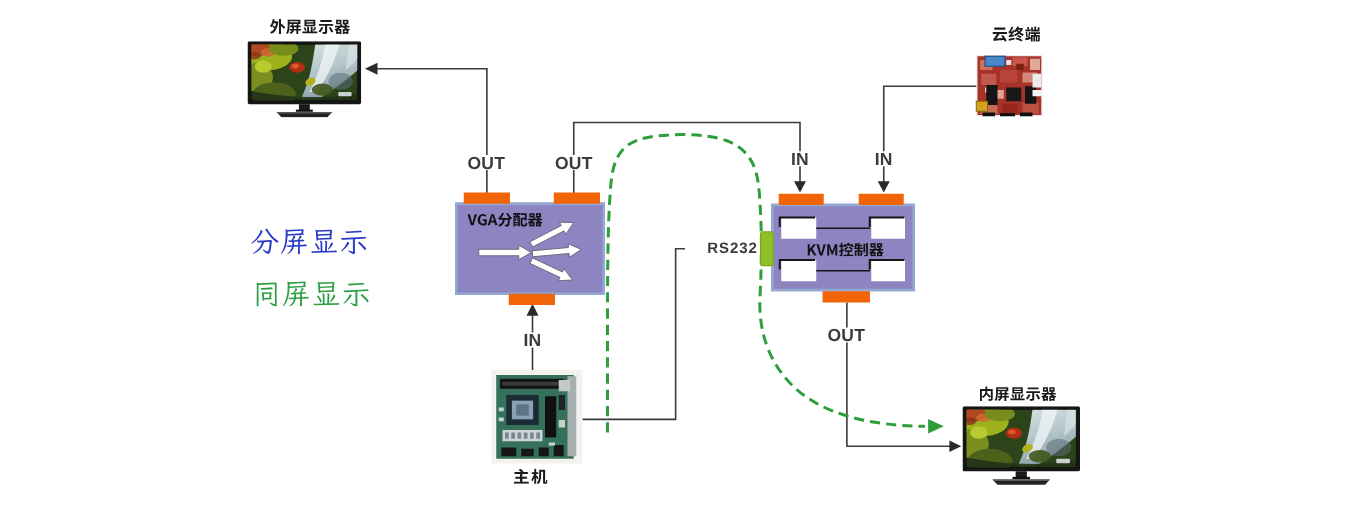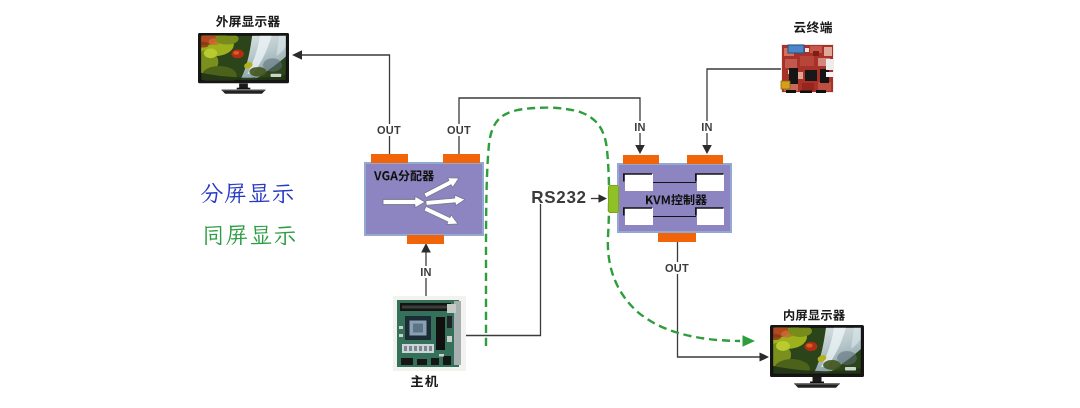--- a/index.html
+++ b/index.html
@@ -1,19 +1,19 @@
 <!DOCTYPE html>
 <html><head>
 <meta charset="utf-8">
 <style>
   html,body{margin:0;padding:0;background:#fff;}
   #canvas{position:relative;width:1080px;height:408px;background:#fff;overflow:hidden;
           font-family:"Liberation Sans",sans-serif;}
   .abs{position:absolute;}
-  .port{position:absolute;transform:translate(-50%,-50%);font-size:11px;font-weight:bold;
+  .port{position:absolute;transform:translate(-50%,-50%);font-size:14px;font-weight:bold;
         color:#3b3b3b;background:#fff;padding:0 2px;line-height:12px;letter-spacing:0.2px;z-index:3;}
   .glabel{position:absolute;z-index:4;}
   .glabel svg{display:block;}
   .srtext{position:absolute;width:1px;height:1px;overflow:hidden;clip:rect(0 0 0 0);white-space:nowrap;}
   .box{position:absolute;background:#8D85C1;border:2px solid #93A9D2;box-sizing:border-box;z-index:2;}
   .tab{position:absolute;background:#F26408;z-index:3;}
   .dev{position:absolute;z-index:2;}
 </style>
 </head>
 <body>
@@ -196,21 +196,21 @@
     </g>
     <rect x="54" y="8" width="9" height="9" fill="#c4cac6"></rect>
   </svg>
 
   <span class="port" style="left:389px;top:130px;">OUT</span>
   <span class="port" style="left:459px;top:130px;">OUT</span>
   <span class="port" style="left:640px;top:127px;">IN</span>
   <span class="port" style="left:707px;top:127px;">IN</span>
   <span class="port" style="left:426px;top:272px;">IN</span>
   <span class="port" style="left:677px;top:268px;">OUT</span>
-  <span class="port" style="left:559px;top:198px;font-size:17px;letter-spacing:0.7px;text-align:center;">RS232</span>
+  <span class="port" style="left:586px;top:198px;font-size:12px;letter-spacing:0.7px;text-align:center;">RS232</span>
 
   <div class="glabel" style="left:216px;top:15px;">
     <svg width="64" height="12.5" viewBox="0 0 63.4 11.9">
         <path fill="#1a1a1a" d="M2.2 0C1.9 2.2 1.1 4.3 0 5.5C0.4 5.8 1 6.2 1.3 6.5C1.9 5.7 2.5 4.5 2.9 3.3H4.8C4.6 4.3 4.4 5.3 4.1 6.1C3.6 5.8 3.1 5.4 2.7 5.1L1.8 6.1C2.3 6.5 2.9 7 3.4 7.5C2.6 8.8 1.4 9.8 0 10.4C0.4 10.7 1 11.3 1.3 11.7C4.2 10.3 6 7.2 6.6 2.1L5.6 1.8L5.3 1.8H3.4C3.5 1.3 3.7 0.8 3.8 0.3ZM7.1 0V11.8H8.7V5.3C9.5 6.2 10.3 7.1 10.8 7.7L12.1 6.7C11.5 5.9 10.2 4.7 9.3 3.8L8.7 4.2V0Z M15.5 1.8H22.5V2.6H15.5ZM16.9 4.3C17.1 4.5 17.3 4.9 17.4 5.2H15.9V6.5H17.6V7.6V7.8H15.6V9.1H17.3C17.1 9.7 16.5 10.3 15.5 10.7C15.8 11 16.3 11.5 16.5 11.9C18.1 11.2 18.7 10.2 18.9 9.1H20.9V11.8H22.4V9.1H24.6V7.8H22.4V6.5H24.2V5.2H22.5L23.1 4.3L21.7 3.9H24.1V0.5H14V5.2C14 7.1 13.9 9.4 12.8 11.1C13.2 11.2 13.8 11.7 14.1 11.9C15.4 10.2 15.5 7.3 15.5 5.2V3.9H18ZM18.4 3.9H21.5C21.4 4.3 21.2 4.8 21 5.2H17.9L18.9 4.9C18.8 4.6 18.6 4.2 18.4 3.9ZM20.9 7.8H19V7.7V6.5H20.9Z M28.8 3.7H34.4V4.5H28.8ZM28.8 1.7H34.4V2.6H28.8ZM27.3 0.6V5.7H35.9V0.6ZM35.4 6.3C35.1 7.1 34.5 8.1 34 8.8L35.2 9.3C35.6 8.7 36.2 7.7 36.7 6.9ZM26.6 6.9C27 7.7 27.6 8.7 27.8 9.4L29 8.8C28.8 8.2 28.2 7.2 27.8 6.4ZM32.3 6.1V9.8H30.9V6.1H29.4V9.8H25.7V11.3H37.5V9.8H33.8V6.1Z M40.6 6.3C40.2 7.6 39.3 8.9 38.4 9.8C38.8 10 39.5 10.4 39.8 10.7C40.7 9.7 41.6 8.2 42.2 6.7ZM46.6 6.8C47.4 8.1 48.3 9.7 48.5 10.7L50.1 10C49.8 8.9 48.8 7.4 48 6.2ZM39.9 0.8V2.3H48.9V0.8ZM38.8 3.9V5.4H43.6V10C43.6 10.2 43.6 10.3 43.3 10.3C43.1 10.3 42.2 10.3 41.5 10.2C41.7 10.7 41.9 11.4 42 11.8C43.1 11.8 43.9 11.8 44.5 11.6C45.1 11.3 45.3 10.9 45.3 10.1V5.4H50.1V3.9Z M53.8 1.8H55.2V2.9H53.8ZM59.1 1.8H60.6V2.9H59.1ZM58.6 4.6C59 4.8 59.4 5 59.8 5.3H57C57.2 5 57.4 4.6 57.6 4.3L56.6 4.1V0.5H52.4V4.2H56C55.8 4.6 55.6 4.9 55.3 5.3H51.5V6.6H54C53.2 7.2 52.3 7.7 51.2 8.1C51.5 8.4 51.8 8.9 52 9.3L52.4 9.1V11.8H53.8V11.5H55.2V11.8H56.6V7.8H54.6C55.1 7.5 55.6 7 56 6.6H58.1C58.5 7 59 7.5 59.5 7.8H57.7V11.8H59.1V11.5H60.6V11.8H62.1V9.2L62.4 9.3C62.6 9 63 8.4 63.4 8.1C62.1 7.8 60.9 7.3 60 6.6H63V5.3H60.8L61.2 4.9C60.9 4.7 60.5 4.4 60 4.2H62.1V0.5H57.7V4.2H59ZM53.8 10.2V9.1H55.2V10.2ZM59.1 10.2V9.1H60.6V10.2Z"></path>
       </svg>
     <span class="srtext">外屏显示器</span>
   </div>
   <div class="glabel" style="left:794px;top:21px;">
     <svg width="38" height="12.5" viewBox="0 0 37.5 12">
         <path fill="#1a1a1a" d="M1.4 0.9V2.5H10.1V0.9ZM1.1 11.5C1.8 11.2 2.7 11.2 9 10.7C9.3 11.2 9.6 11.6 9.8 12L11.2 11.1C10.6 9.9 9.4 8.1 8.3 6.7L6.9 7.4C7.3 8 7.7 8.6 8.1 9.2L3.1 9.5C4 8.5 4.9 7.3 5.6 6H11.4V4.4H0V6H3.4C2.7 7.3 1.9 8.6 1.5 8.9C1.1 9.4 0.9 9.7 0.5 9.8C0.7 10.2 1 11.1 1.1 11.5Z M12.7 9.9 12.9 11.3C14.2 11 16 10.7 17.5 10.3L17.4 9C15.7 9.3 13.9 9.7 12.7 9.9ZM19.4 7.7C20.3 8.1 21.5 8.7 22.2 9.2L23 8.1C22.3 7.6 21.2 7.1 20.2 6.8ZM18 9.9C19.7 10.3 21.7 11.2 22.9 11.9L23.7 10.7C22.5 10 20.5 9.2 18.9 8.8ZM19.5 0.1C19.1 1.1 18.4 2.3 17.2 3.3L16.3 2.7C16.1 3.1 15.8 3.6 15.6 4L14.5 4.1C15.2 3.1 15.9 1.8 16.4 0.6L15 0C14.5 1.5 13.7 3 13.4 3.4C13.1 3.8 12.9 4.1 12.6 4.2C12.8 4.5 13 5.3 13.1 5.6C13.3 5.5 13.6 5.4 14.8 5.3C14.3 5.9 14 6.3 13.8 6.5C13.4 7 13.1 7.2 12.8 7.3C12.9 7.7 13.2 8.4 13.2 8.6C13.6 8.5 14.1 8.3 17.2 7.8C17.2 7.5 17.1 7 17.1 6.6L15.1 6.8C15.9 5.9 16.7 4.9 17.3 3.9C17.6 4.1 17.8 4.4 18 4.6C18.4 4.3 18.7 3.9 19 3.6C19.3 4 19.6 4.4 20 4.8C19.1 5.4 18.1 5.9 17 6.3C17.3 6.5 17.8 7.2 18 7.5C19 7.1 20.1 6.5 21 5.8C21.9 6.5 22.8 7.1 23.9 7.5C24.1 7.1 24.5 6.5 24.9 6.2C23.8 5.9 22.9 5.4 22.1 4.8C22.9 3.9 23.6 2.9 24.1 1.8L23.2 1.2L22.9 1.3H20.6C20.8 1 21 0.7 21.1 0.3ZM22.1 2.6C21.8 3 21.4 3.5 21 3.9C20.6 3.5 20.2 3 19.9 2.6Z M26.2 4.3C26.4 5.7 26.6 7.4 26.6 8.5L27.8 8.3C27.7 7.2 27.5 5.5 27.3 4.1ZM30.3 6.7V11.9H31.7V7.9H32.3V11.8H33.5V7.9H34.1V11.8H35.3V10.9C35.4 11.2 35.6 11.6 35.6 11.9C36.1 11.9 36.6 11.9 36.9 11.7C37.2 11.5 37.3 11.2 37.3 10.6V6.7H34.2L34.5 5.9H37.5V4.5H30.1V5.9H32.8L32.7 6.7ZM35.3 7.9H36V10.6C36 10.7 35.9 10.8 35.8 10.8L35.3 10.7ZM30.5 0.7V3.9H37.1V0.7H35.7V2.6H34.5V0.1H33V2.6H31.9V0.7ZM27.1 0.6C27.3 1.1 27.6 1.8 27.8 2.3H25.9V3.7H30.2V2.3H28.2L29.1 2C29 1.5 28.6 0.7 28.3 0.2ZM28.7 4.1C28.6 5.5 28.3 7.5 28.1 8.8C27.2 9 26.4 9.2 25.8 9.3L26.1 10.8C27.3 10.5 28.8 10.1 30.2 9.8L30 8.4L29.2 8.6C29.5 7.3 29.7 5.7 29.9 4.3Z"></path>

